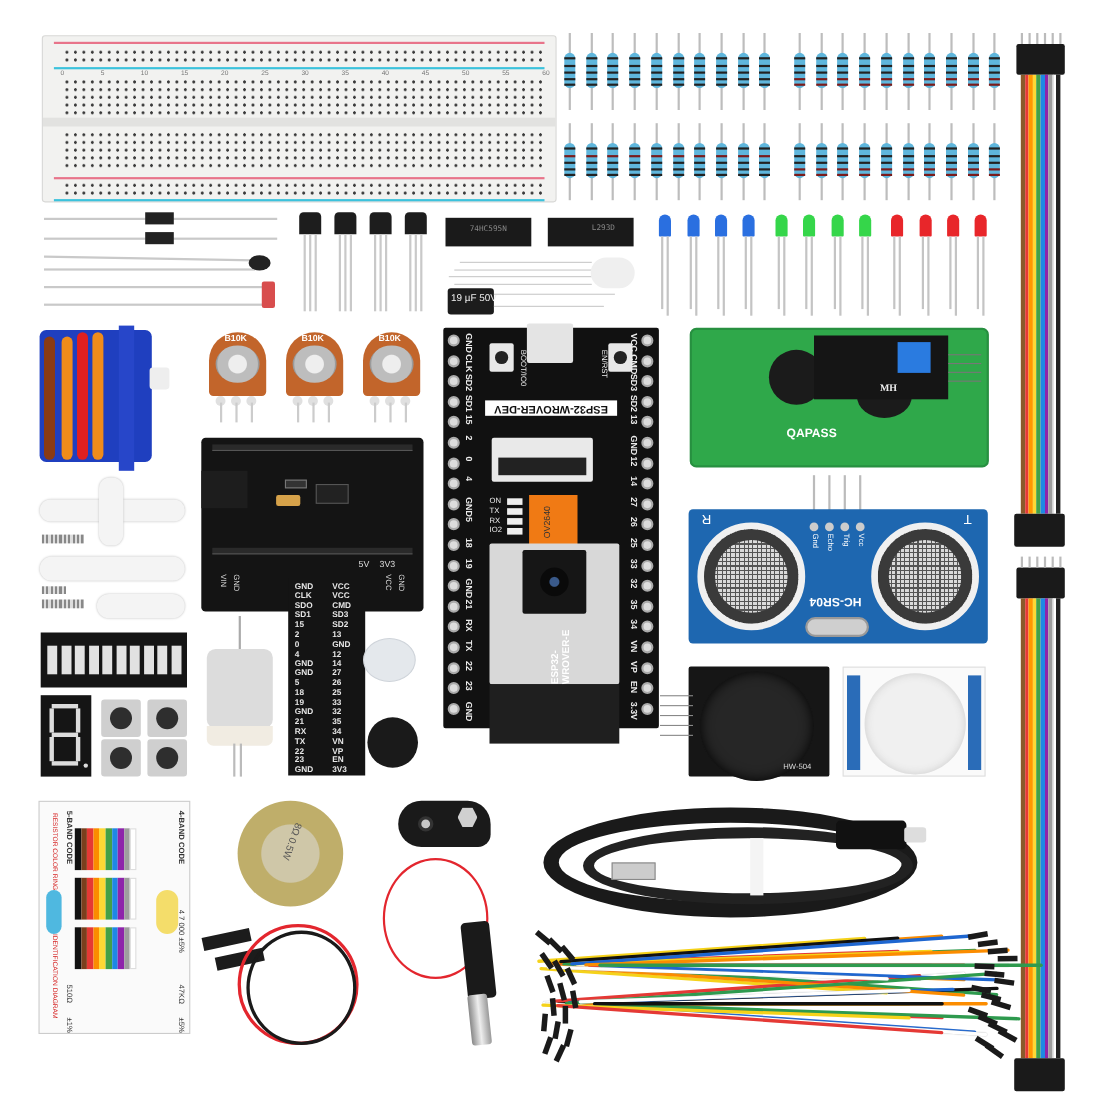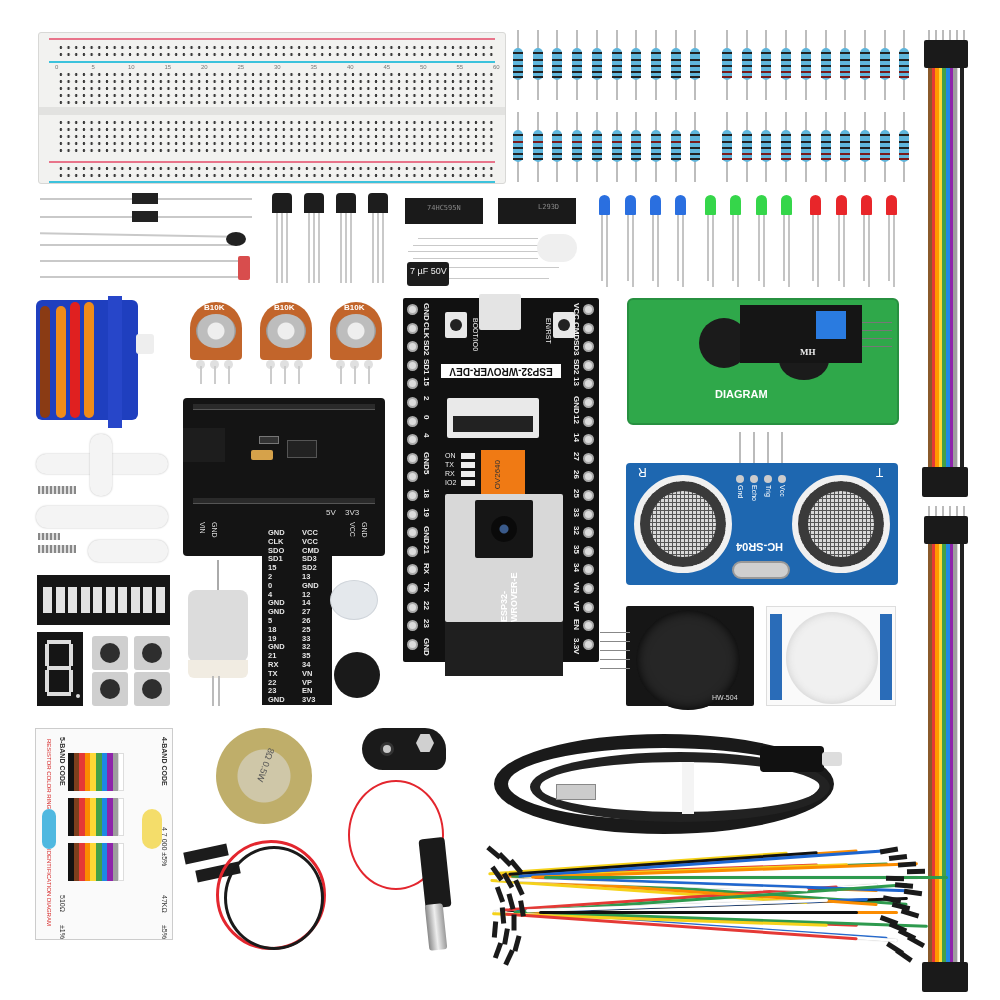--- a/index.html
+++ b/index.html
@@ -544,21 +544,21 @@
 </div>
 <div>
   <div class="wire" style="left:418px;top:238px;width:120px;height:1px"></div>
   <div class="wire" style="left:413px;top:245px;width:125px;height:1px"></div>
   <div class="wire" style="left:408px;top:251px;width:130px;height:1px"></div>
   <div class="wire" style="left:413px;top:258px;width:125px;height:1px"></div>
   <div class="abs" style="left:537px;top:234px;width:40px;height:28px;border-radius:14px;background:#efefef"></div>
 </div>
 <div>
   <div class="abs" style="left:407px;top:262px;width:42px;height:24px;background:#1c1c1c;border-radius:3px"></div>
-  <span class="abs" style="left:410px;top:266px;font-size:9px;color:#eee">7 µF 50V</span>
+  <span class="abs" style="left:410px;top:266px;font-size:9px;color:#eee">19 µF 50V</span>
   <div class="wire" style="left:449px;top:267px;width:110px;height:1px"></div>
   <div class="wire" style="left:449px;top:278px;width:100px;height:1px"></div>
 </div>
 
 <div id="leds">
     <div class="led" style="left:599px;top:195px">
       <div class="cap" style="background:#2a6fe0"></div>
       <div class="leg" style="left:2px;height:66px"></div>
       <div class="leg" style="left:7px;height:72px"></div>
     </div>
@@ -888,21 +888,21 @@
       <div class="pin" style="left:180px;top:322.20000000000005px"></div>
       <span class="pinlbl" style="left:178px;top:321.20000000000005px">EN</span>
       <div class="pin" style="left:180px;top:340.8px"></div>
       <span class="pinlbl" style="left:178px;top:339.8px">3.3V</span>
     </div>
 </div>
 
 <div class="abs lcd">
   <div class="abs" style="left:70px;top:18px;width:50px;height:50px;border-radius:50%;background:#1b1b1b"></div>
   <div class="abs" style="left:150px;top:40px;width:50px;height:40px;border-radius:50%;background:#1b1b1b"></div>
-  <span class="abs" style="left:86px;top:88px;font-size:11px;font-weight:bold;color:#fff">DIAGRAM</span>
+  <span class="abs" style="left:86px;top:88px;font-size:11px;font-weight:bold;color:#fff">QAPASS</span>
 </div>
 <div class="abs i2c">
   <div class="abs" style="left:76px;top:6px;width:30px;height:28px;background:#2a7be0"></div>
   <span class="abs" style="left:60px;top:42px;font-size:9px;font-weight:bold;color:#eee;font-family:'Liberation Serif',serif">MH</span>
 </div>
 <div class="abs" style="left:862px;top:322px;width:30px;height:1px;background:#777;box-shadow:0 8px 0 #777,0 16px 0 #777,0 24px 0 #777"></div>
 
 <div>
   <div class="abs" style="left:739px;top:432px;width:2px;height:36px;background:#bbb"></div>
   <div class="abs" style="left:753px;top:432px;width:2px;height:36px;background:#bbb"></div>

